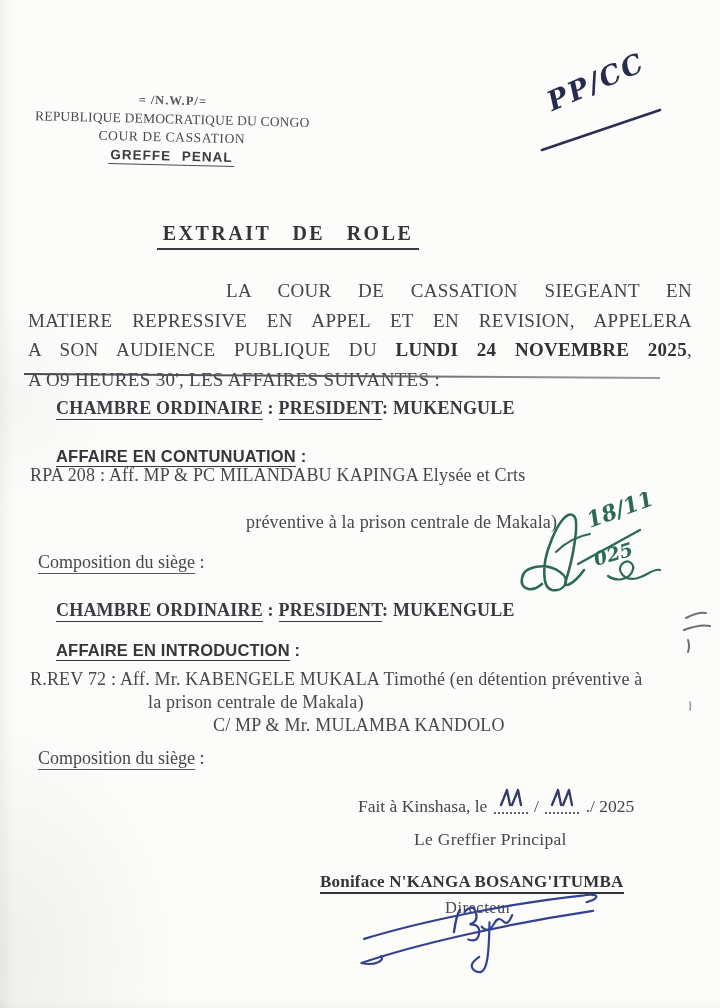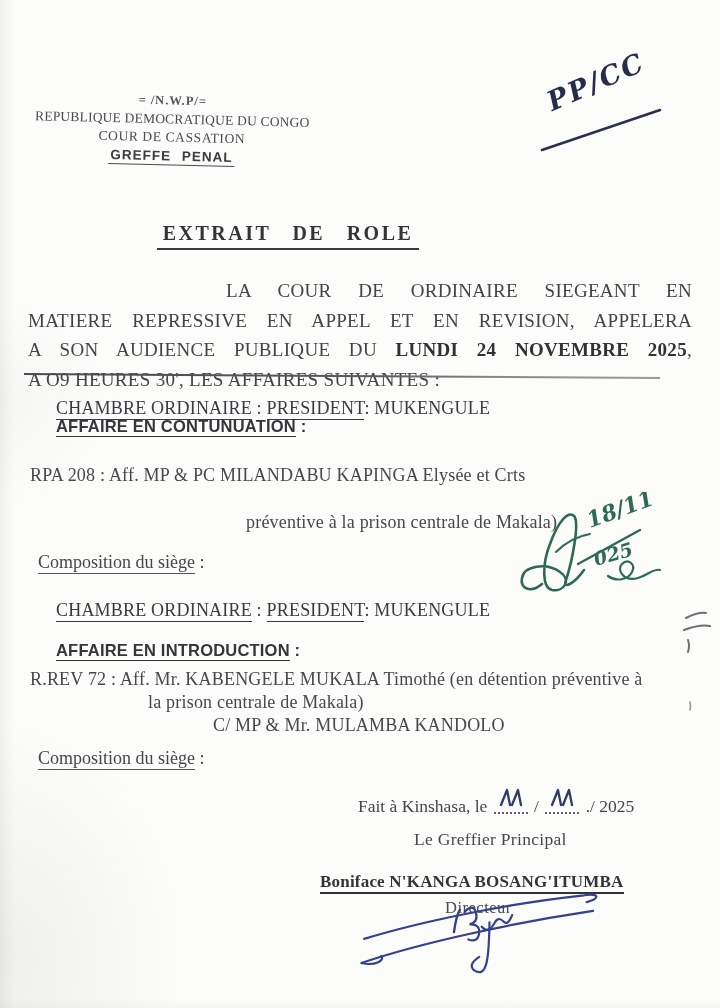--- a/index.html
+++ b/index.html
@@ -63,21 +63,21 @@
   .intro .indent{padding-left:198px;}
   .intro b{color:#313136;margin-top:48px;}
 
   .rule{
     left:24px;top:375px;width:636px;height:2px;
     background:linear-gradient(90deg,#4a4a4e 0%,#5a5a5e 55%,#8a8a8c 75%,#9a9a9c 100%);
     transform:rotate(0.35deg);
   }
 
   
-  .chamber{font-size:18px;font-weight:normal;color:#3a3a42;letter-spacing:0.2px;}
+  .chamber{font-size:18px;font-weight:bold;color:#3a3a42;letter-spacing:0.2px;}
   .chamber .u{border-bottom:1.8px solid #3a3a42;padding-bottom:1px;}
   .affaire{font-size:16.5px;font-weight:bold;color:#35353c;
     font-family:"Liberation Sans", sans-serif;letter-spacing:0.2px;}
   .affaire .u{border-bottom:1.8px solid #35353c;padding-bottom:1px;}
   .caseline{font-size:18px;color:#47474e;letter-spacing:0.2px;}
   .composition{font-size:18px;color:#46464c;}
   .composition .u{border-bottom:1.5px solid #56565c;padding-bottom:1px;margin-top:38px;}
 
   
   .faitline{font-size:17.5px;color:#44444b;}
@@ -113,33 +113,33 @@
     <svg width="160" height="110" viewBox="0 0 160 110">
       <path d="M8,102 L126,62" stroke="#2b3052" stroke-width="2.6" fill="none" stroke-linecap="round"></path>
     </svg>
   </div>
 
   <div class="abs doc-title-wrap">
     <span class="doc-title">EXTRAIT DE ROLE</span>
   </div>
 
   <div class="abs intro">
-    <div class="jline indent">LA COUR DE ORDINAIRE SIEGEANT EN</div>
+    <div class="jline indent">LA COUR DE CASSATION SIEGEANT EN</div>
     <div class="jline">MATIERE REPRESSIVE EN APPEL ET EN REVISION, APPELERA</div>
     <div class="jline"><span>A SON AUDIENCE PUBLIQUE DU </span><b>LUNDI 24 NOVEMBRE 2025</b><span>,</span></div>
     <div>A O9 HEURES 30', LES AFFAIRES SUIVANTES :</div>
   </div>
 
   <div class="abs rule"></div>
 
   <div class="abs chamber" style="left:56px;top:398px;">
     <span class="u">CHAMBRE ORDINAIRE</span><span> : </span><span class="u">PRESIDENT</span><span>: MUKENGULE</span>
   </div>
 
-  <div class="abs affaire" style="left:56px;top:417px;">
+  <div class="abs affaire" style="left:56px;top:447px;">
     <span class="u">AFFAIRE EN CONTUNUATION</span><span> :</span>
   </div>
 
   <div class="abs caseline" style="left:30px;top:465px;">RPA 208 : Aff. MP &amp; PC MILANDABU KAPINGA Elysée et Crts</div>
   <div class="abs caseline" style="left:246px;top:512px;">préventive à la prison centrale de Makala)</div>
 
   <div class="abs" style="left:512px;top:492px;width:170px;height:120px;">
     <svg width="170" height="120" viewBox="0 0 170 120">
       <path d="M30,92 C18,102 8,96 10,86 C12,74 34,70 48,80 C60,88 52,100 40,98 C30,96 30,72 38,52 C46,30 56,18 62,24 C68,30 60,70 54,88 C50,98 62,92 72,78" stroke="#2d6a55" stroke-width="2.6" fill="none" stroke-linecap="round"></path>
       <path d="M44,60 C54,50 66,44 78,42" stroke="#2d6a55" stroke-width="2" fill="none" stroke-linecap="round"></path>

